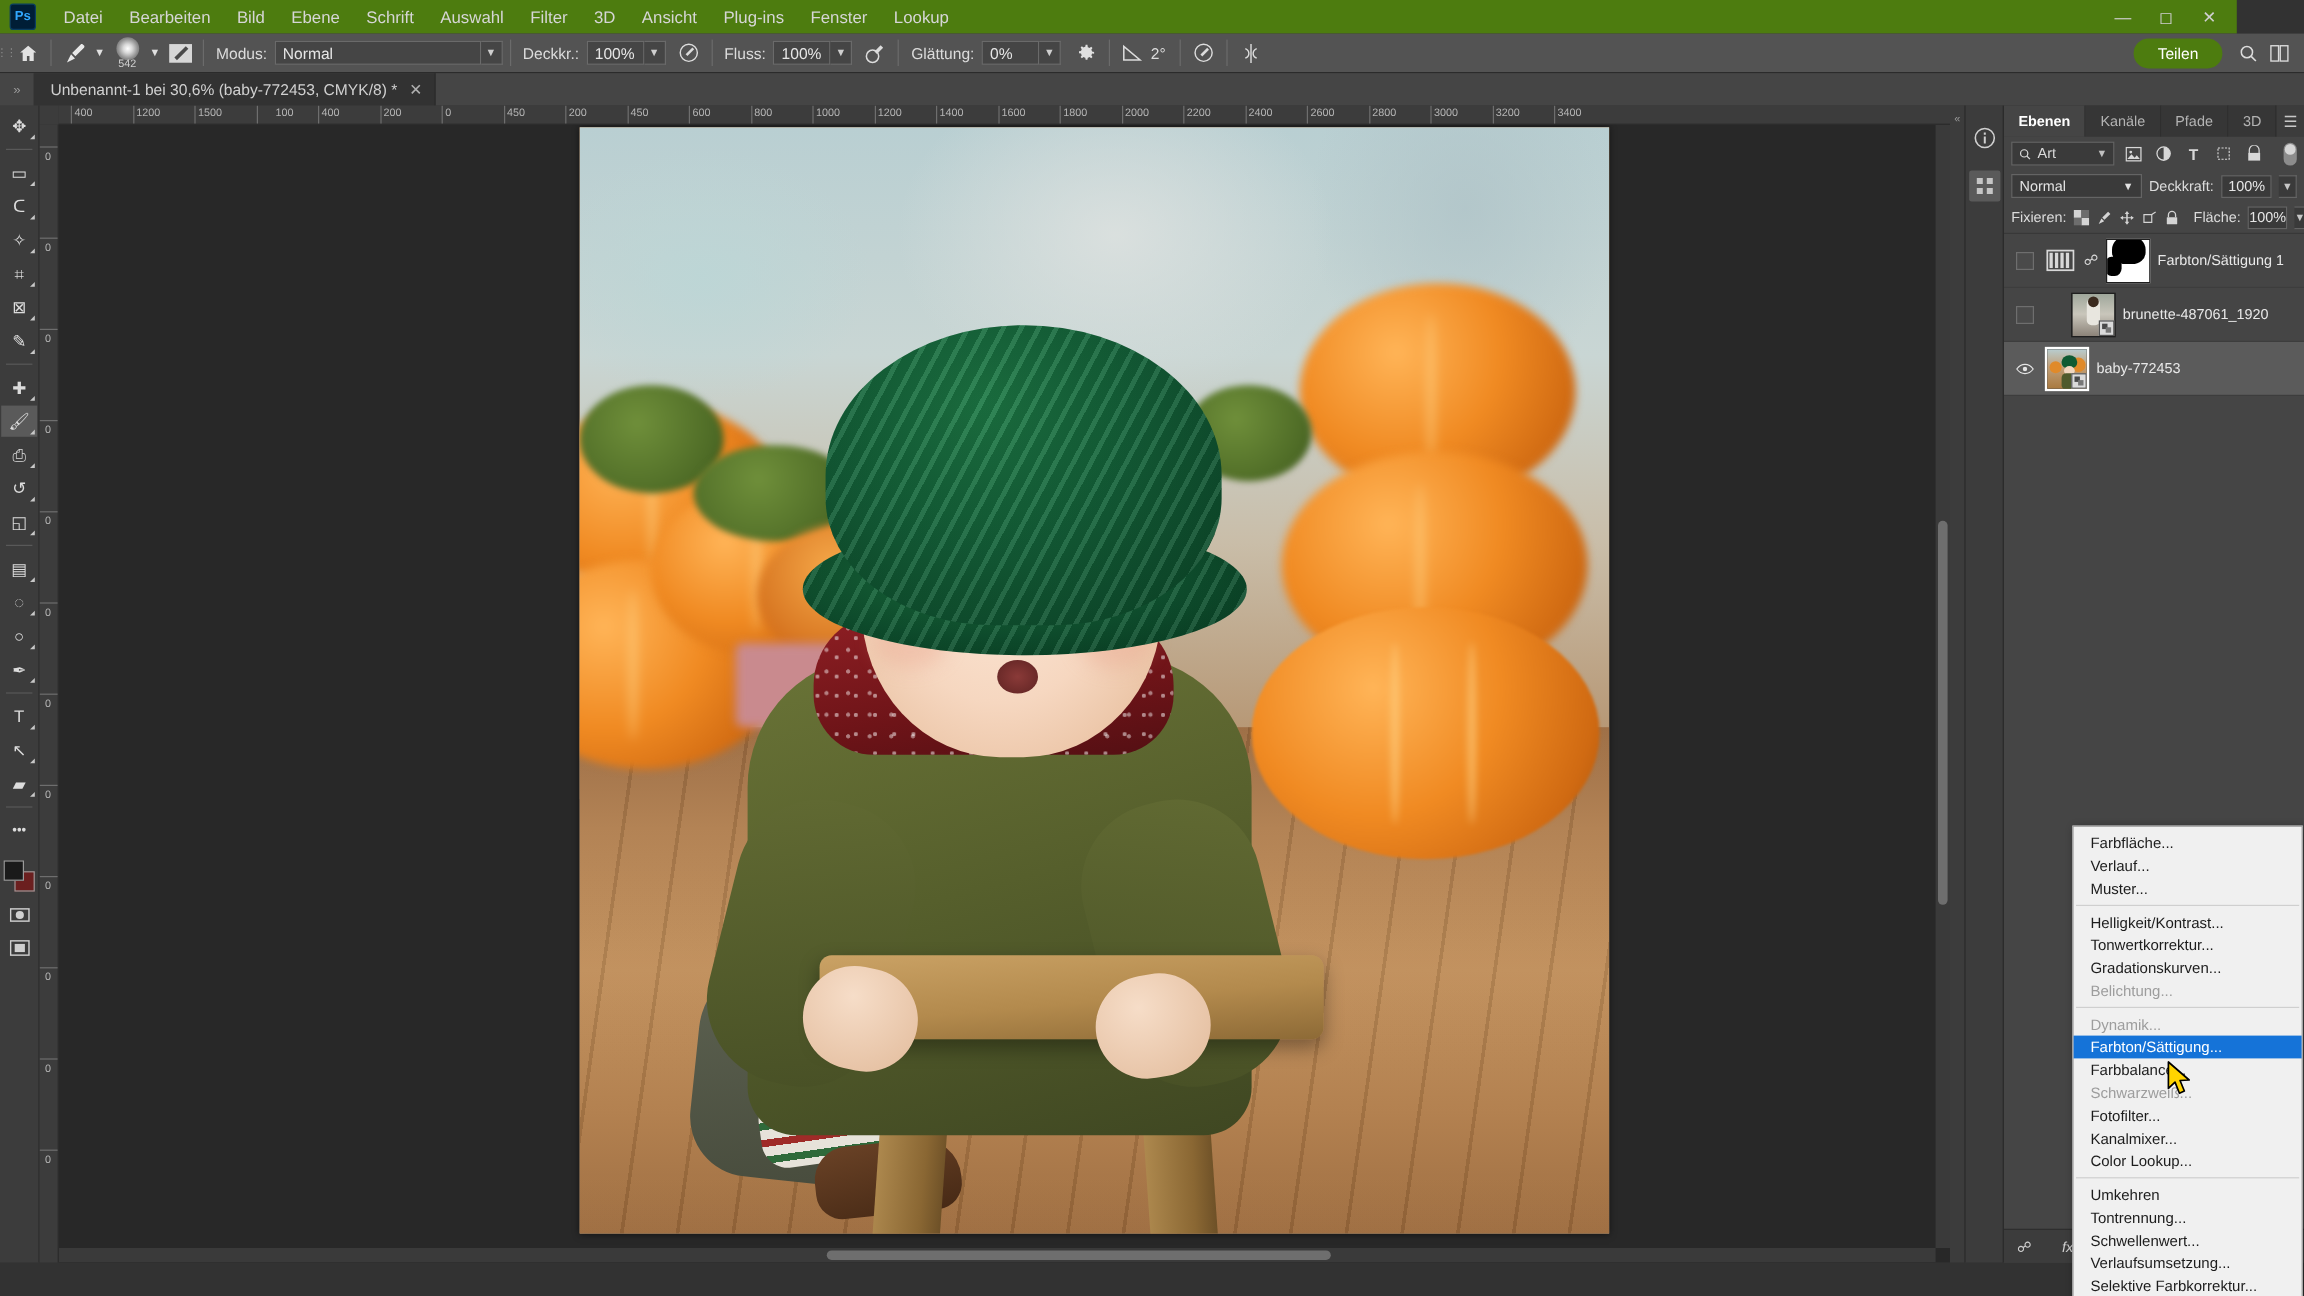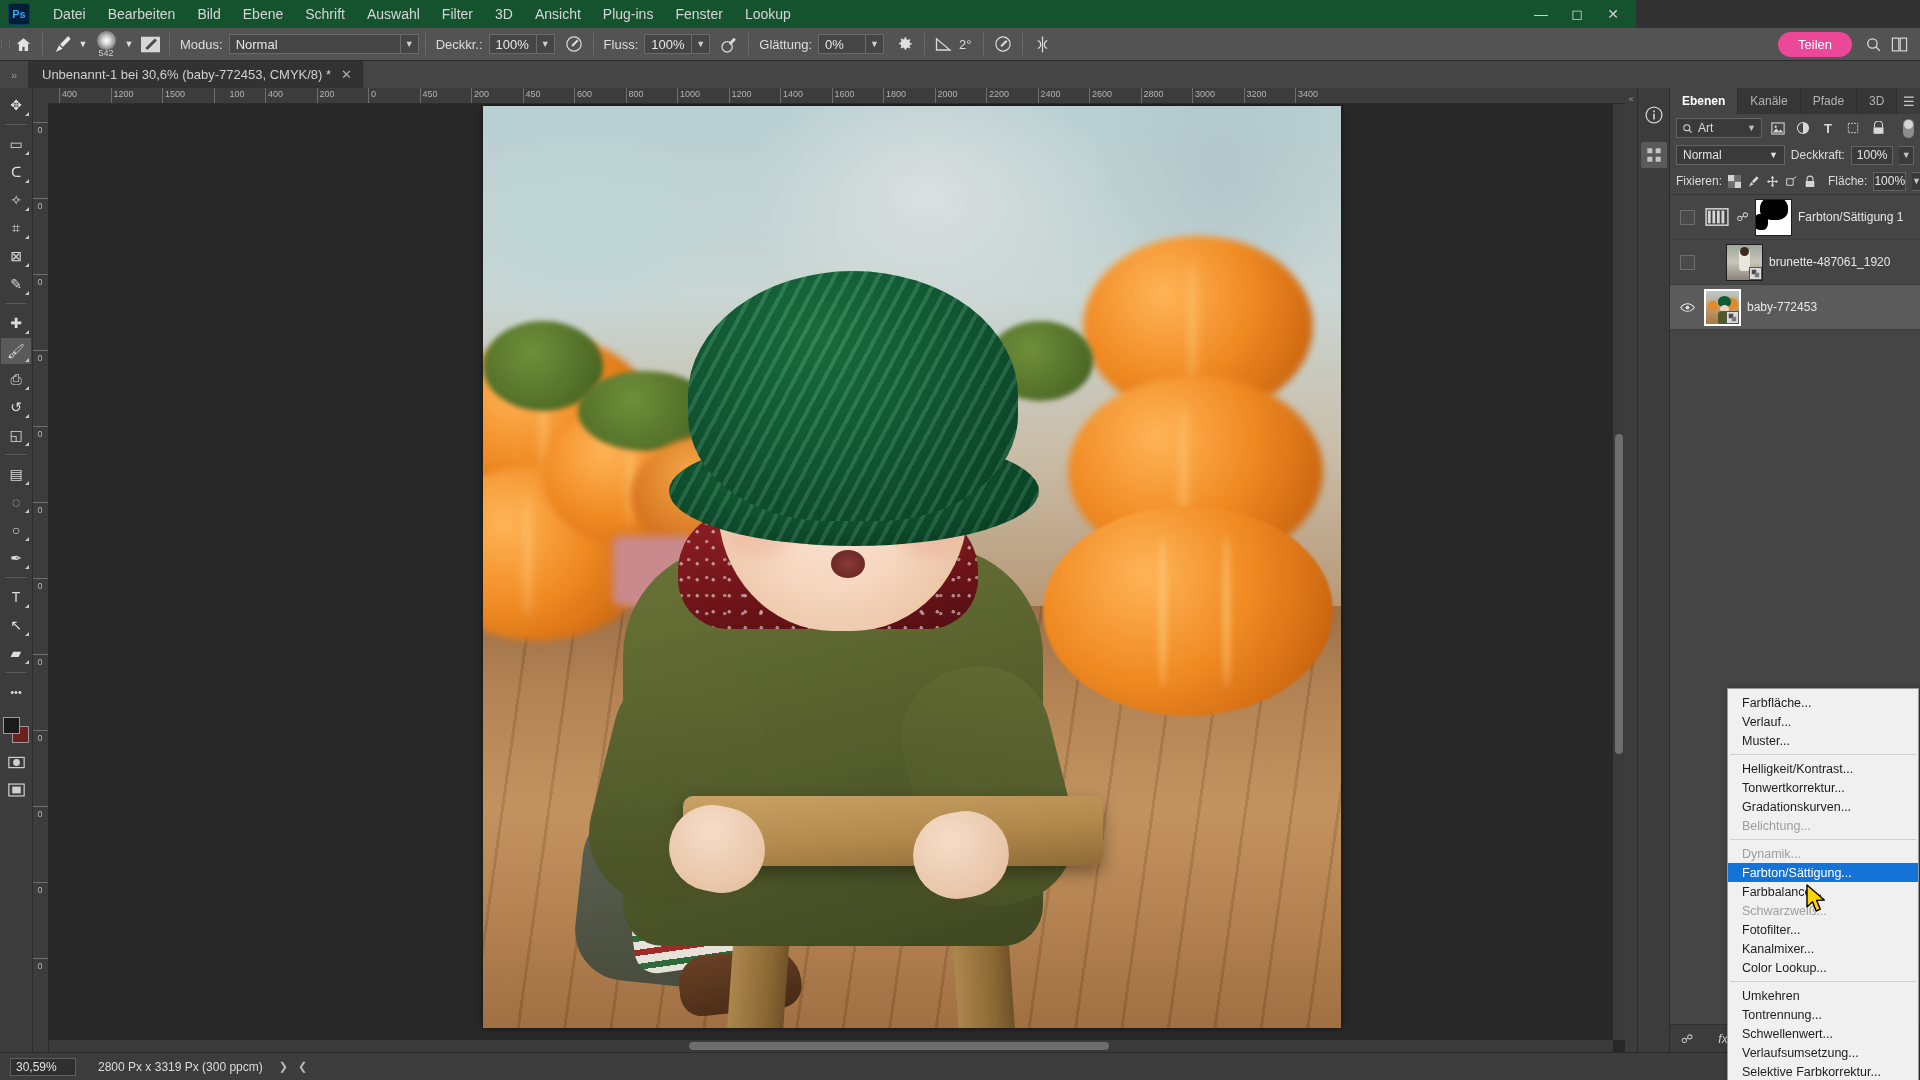--- a/index.html
+++ b/index.html
@@ -8,22 +8,22 @@
     background:#323232;
     font-family:"Liberation Sans", sans-serif;
     font-size:13px;
     color:#d4d4d4;
     -webkit-font-smoothing:antialiased;
   }
   .app { position:relative; width:1920px; height:1080px; }
 
   
   .menubar {
-    position:absolute; top:0; left:0; width:1636px; height:28px;
-    background:#14532d; display:flex; align-items:center;
+    position:absolute; top:0; left:0; width:1864px; height:28px;
+    background:#4d7c0f; display:flex; align-items:center;
   }
   .ps-logo {
     width:22px; height:22px; margin:0 12px 0 8px; border-radius:3px;
     background:#001e36; color:#31a8ff; font-size:11px; font-weight:bold;
     display:flex; align-items:center; justify-content:center;
     border:1px solid #0a3d62;
   }
   .menu-item { padding:4px 11px; font-size:14px; color:#d6d6d6; white-space:nowrap; }
   .menubar-right { margin-left:auto; display:flex; align-items:center; gap:14px; padding-right:12px; }
   .win-btn { width:22px; height:22px; display:flex; align-items:center; justify-content:center; color:#cfcfcf; font-size:14px;}
@@ -48,21 +48,21 @@
     width:18px; height:20px; background:#454545; border:1px solid #6a6a6a; border-left:none;
     display:flex; align-items:center; justify-content:center; color:#cfcfcf; font-size:9px;
   }
   .brush-preview { position:relative; width:30px; height:26px; display:flex; flex-direction:column; align-items:center; }
   .brush-dot {
     width:19px;height:19px;border-radius:50%;
     background:radial-gradient(circle,#ffffff 0%, #d8d8d8 28%, #8f8f8f 62%, #5a5a5a 100%);
   }
   .brush-size { font-size:9px; color:#cfcfcf; line-height:8px; margin-top:-1px;}
   .teilen-btn {
-    background:#ec4899; color:#fff; font-size:13px; border-radius:13px;
+    background:#4d7c0f; color:#fff; font-size:13px; border-radius:13px;
     padding:5px 20px; margin-left:auto; margin-right:8px;
   }
 
   
   .tabbar {
     position:absolute; top:61px; left:0; width:1920px; height:27px;
     background:#454545; display:flex; align-items:stretch;
   }
   .tab-grip { width:28px; display:flex; align-items:center; justify-content:center;
               color:#9a9a9a; font-size:11px; background:#454545;}
@@ -904,23 +904,14 @@
       <div class="ctx-item">Verlaufsumsetzung...</div>
       <div class="ctx-item">Selektive Farbkorrektur...</div>
     </div>
 
   <div class="cursor">
     <svg width="24" height="30" viewBox="0 0 24 30">
       <path d="M2 1 2 23 7.5 17.8 11.2 27 15.3 25.2 11.7 16.4 19.3 16z" fill="#ffd400" stroke="#000" stroke-width="1.4" stroke-linejoin="round"></path>
     </svg>
   </div>
 
-  <div class="statusbar">
-    <div class="zoom-box">30,59%</div>
-    <div class="doc-size">2800 Px x 3319 Px (300 ppcm)</div>
-    <div class="st-arrow">❯</div>
-    <div class="st-arrow" style="margin-left:10px;">❮</div>
-    <div class="st-right">
-      <span>❯</span>
-    </div>
-  </div>
 
 </div>
 
 </body></html>

